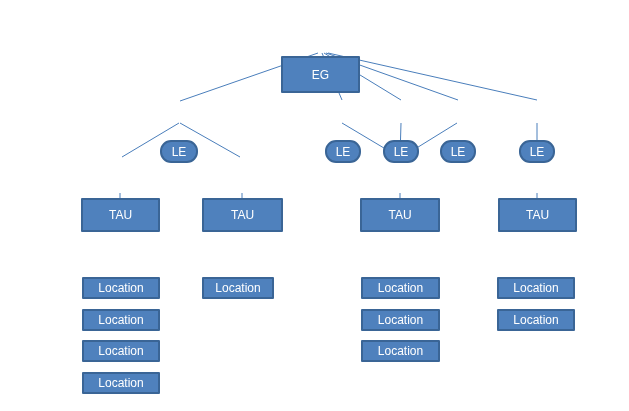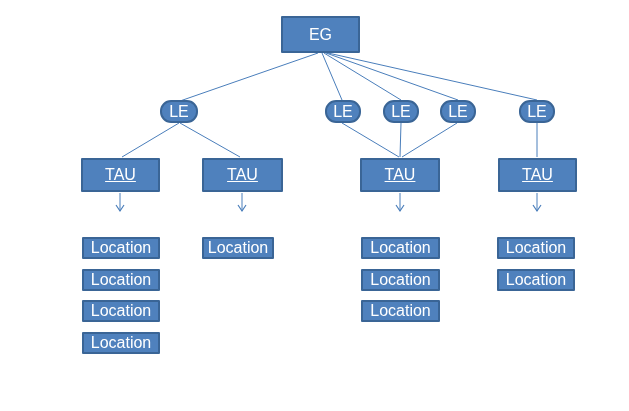--- a/index.html
+++ b/index.html
@@ -35,27 +35,28 @@
     fill: none;
   }
   .node {
     position: absolute;
     background: var(--node-fill);
     border: 2px solid var(--node-border);
     color: var(--node-text);
     display: flex;
     align-items: center;
     justify-content: center;
-    font-size: 16px;
+    font-size: 12px;
     line-height: 1;
     z-index: 2;
+    margin-top: 40px;
   }
   .node-eg { border-radius: 1px; }
   .node-le { border-radius: 11px; }
-  .node-tau { border-radius: 1px; text-decoration: underline; }
+  .node-tau { border-radius: 1px; }
   .node-loc { border-radius: 1px; }
 </style>
 </head>
 <body>
 
 <div class="canvas">
 
   <svg class="connector-layer" width="629" height="411" viewBox="0 0 629 411" xmlns="http://www.w3.org/2000/svg">
     <defs>
       <marker id="arrow" markerUnits="userSpaceOnUse" markerWidth="12" markerHeight="12" refX="8" refY="6" orient="auto">

